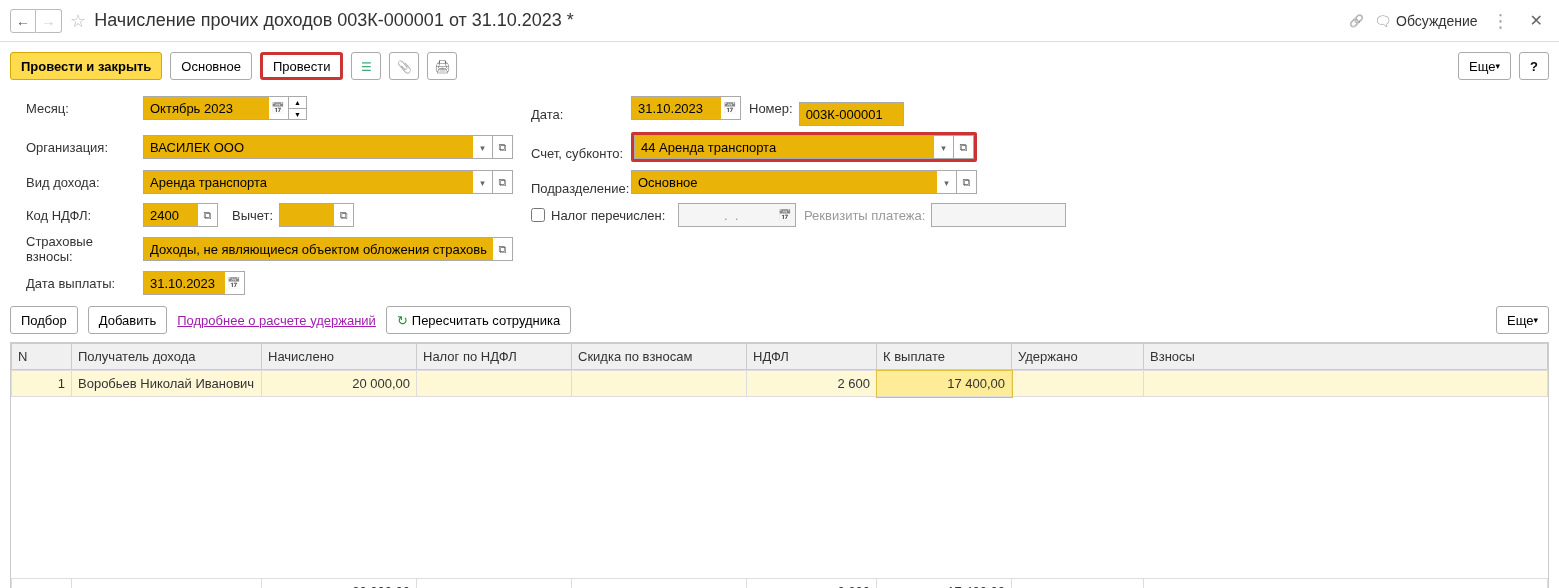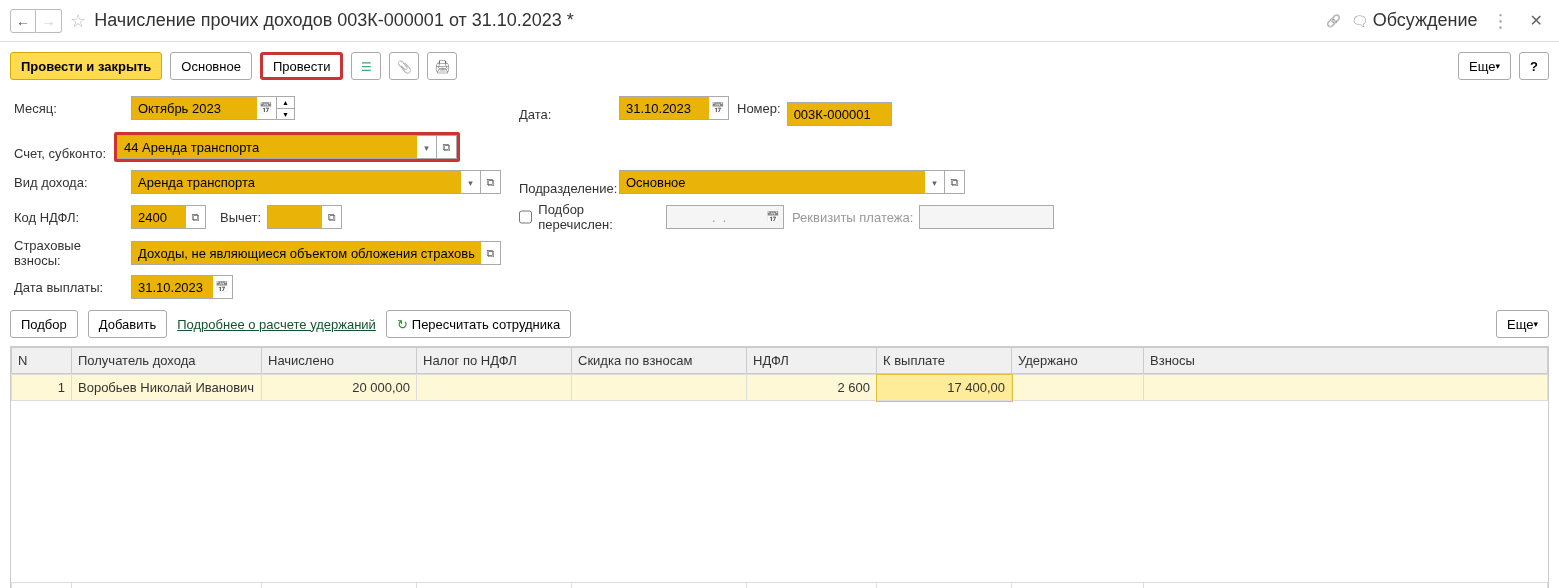--- a/index.html
+++ b/index.html
@@ -31,21 +31,21 @@
       justify-content: center;
       cursor: pointer;
       font-size: 14px;
       color: #555;
     }
     .nav-btn:first-child { border-radius: 3px 0 0 3px; }
     .nav-btn:nth-child(2) { border-radius: 0 3px 3px 0; border-left: none; color: #ccc; }
     .star-icon { margin: 0 8px; color: #bbb; font-size: 18px; cursor: pointer; }
     .title { font-size: 18px; color: #333; flex: 1; }
     .header-right { display: flex; align-items: center; gap: 10px; color: #999; }
-    .header-icon { cursor: pointer; font-size: 18px; display: inline-flex; align-items: center; gap: 4px; }
+    .header-icon { cursor: pointer; font-size: 14px; display: inline-flex; align-items: center; gap: 4px; }
     .discuss-label { color: #333; }
     .dots-icon { font-size: 18px; cursor: pointer; padding: 0 4px; }
     .close-btn { font-size: 16px; cursor: pointer; padding: 0 6px; color: #666; }
     
     
     .toolbar {
       display: flex;
       align-items: center;
       padding: 10px;
       gap: 8px;
@@ -74,21 +74,21 @@
       width: 30px;
       padding: 0;
       justify-content: center;
       color: #555;
     }
     .toolbar-spacer { flex: 1; }
     .btn-more::after { content: " ▾"; font-size: 9px; }
     .btn-help { width: 30px; padding: 0; justify-content: center; font-weight: bold; }
     
     
-    .form-area { padding: 0 14px; }
+    .form-area { padding: 0 26px; }
     .form-row {
       display: flex;
       align-items: center;
       margin-bottom: 6px;
       min-height: 26px;
     }
     .form-col-left { display: flex; align-items: center; width: 505px; }
     .form-col-right { display: flex; align-items: center; }
     .label {
       width: 117px;
@@ -143,21 +143,21 @@
     .disabled-input { background: #f5f5f5; color: #999; }
     
     
     .actions-row {
       display: flex;
       align-items: center;
       padding: 4px 10px;
       gap: 10px;
       margin-top: 6px;
     }
-    .link { color: #14532d; text-decoration: underline; cursor: pointer; font-size: 13px; }
+    .link { color: #a21caf; text-decoration: underline; cursor: pointer; font-size: 13px; }
     .btn-recalc { display: inline-flex; align-items: center; gap: 4px; }
     .refresh-icon { color: #2a8f2a; font-size: 13px; }
     
     
     .table-wrap {
       margin: 4px 10px 0 10px;
       border: 1px solid #ccc;
     }
     .table {
       width: 100%;
@@ -259,20 +259,32 @@
         <button class="input-btn">
             <span class="calendar-icon"></span>
           </button>
       </div>
       <span class="label-short">Номер:</span>
       <input class="input" style="width: 105px; margin-top: 12px;" value="003К-000001">
     </div>
   </div>
 
   <div class="form-row">
+    <div class="form-col-left">
+      <span class="label">Организация:</span>
+      <div class="input-group">
+        <input class="input" style="width: 330px;" value="ВАСИЛЕК ООО">
+        <button class="input-btn">
+            <span class="down-icon"></span>
+          </button>
+        <button class="input-btn">
+            <span class="open-icon"></span>
+          </button>
+      </div>
+    </div>
     <div class="form-col-right">
       <span class="label label-mid">Счет, субконто:</span>
       <div class="highlighted-field">
         <div class="input-group">
           <input class="input" style="width: 300px;" value="44 Аренда транспорта">
           <button class="input-btn">
               <span class="down-icon"></span>
             </button>
           <button class="input-btn">
               <span class="open-icon"></span>
@@ -322,21 +334,21 @@
       <div class="input-group">
         <input class="input" style="width: 55px;" value="">
         <button class="input-btn">
             <span class="open-icon"></span>
           </button>
       </div>
     </div>
     <div class="form-col-right">
       <div class="checkbox-wrap">
         <input type="checkbox" class="checkbox" style="">
-        <span>Подбор перечислен:</span>
+        <span>Налог перечислен:</span>
       </div>
       <div class="input-group">
         <input class="input disabled-input" style="width: 98px; text-align: center;" disabled="" value="  .  .">
         <button class="input-btn disabled-input" disabled="">
             <span class="calendar-icon"></span>
           </button>
       </div>
       <span class="label-short" style="color:#999">Реквизиты платежа:</span>
       <input class="input disabled-input" style="width: 135px;" disabled="" value="">
     </div>

